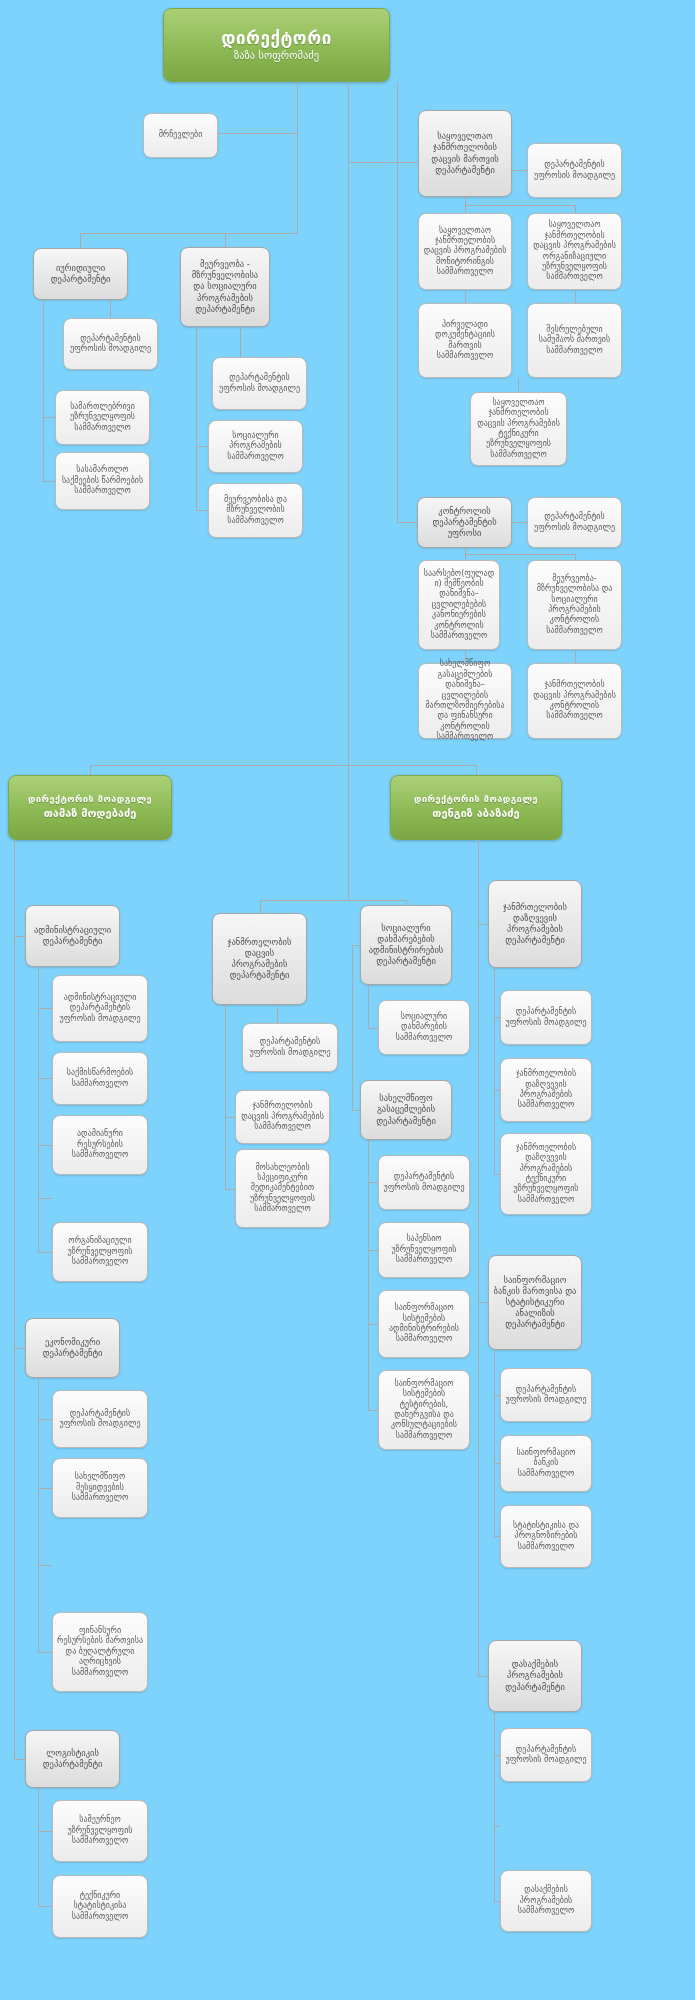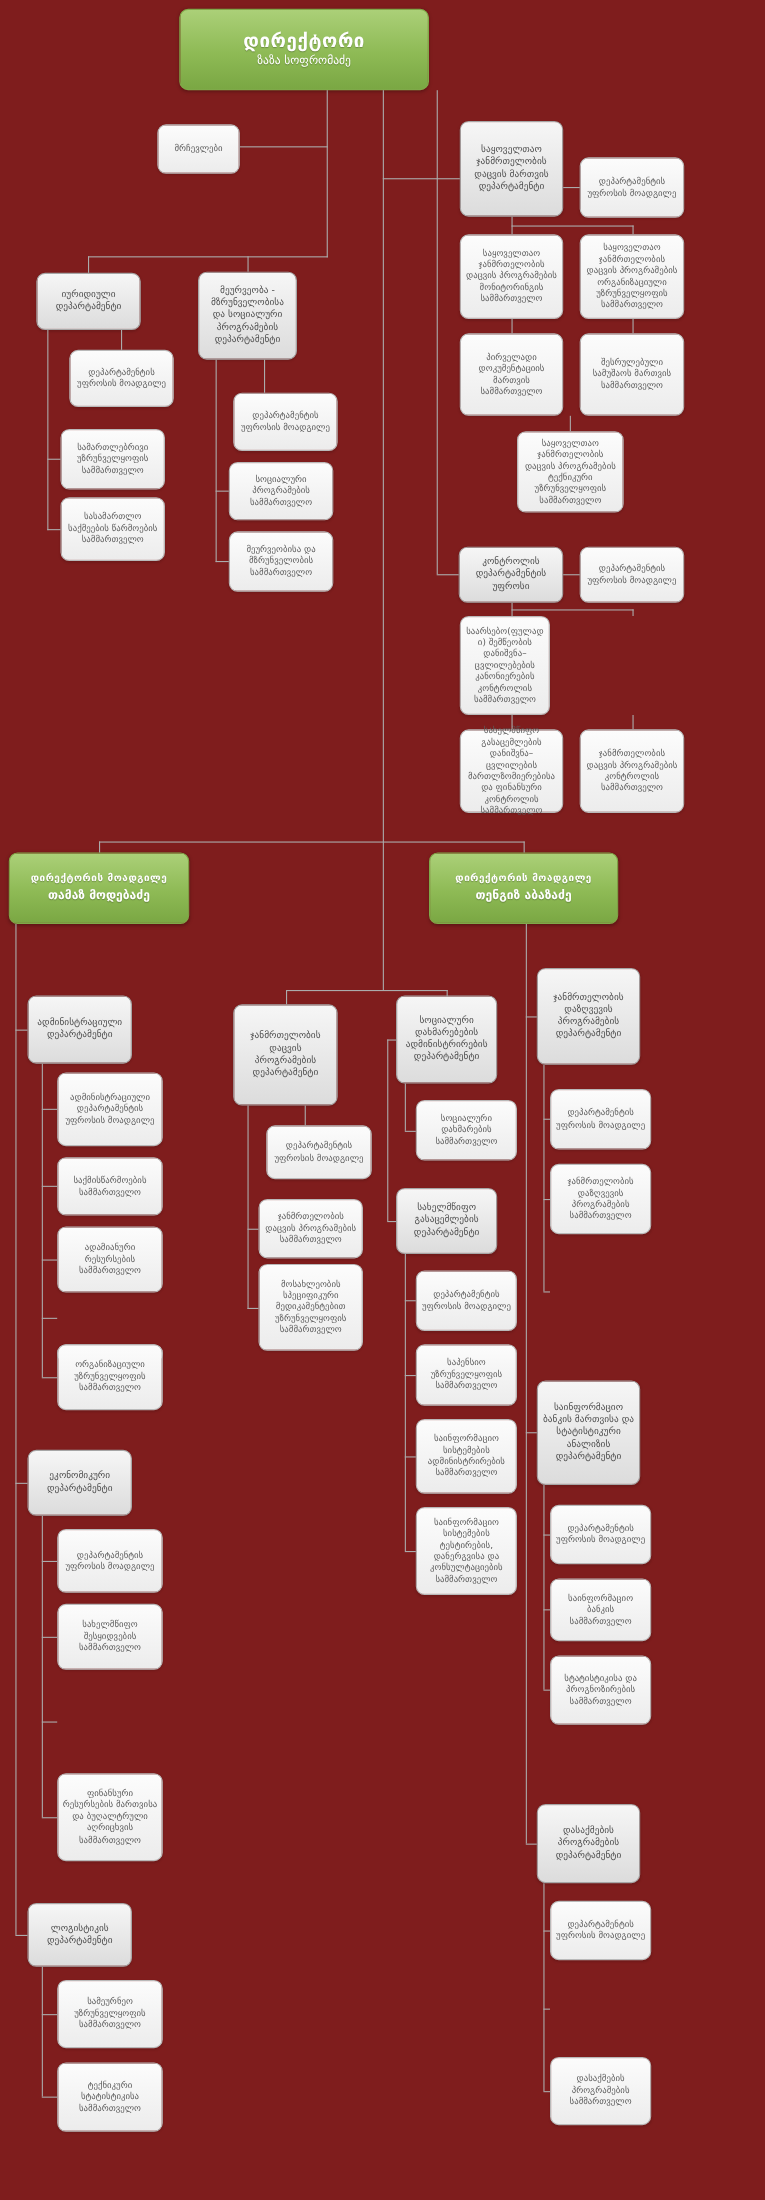--- a/index.html
+++ b/index.html
@@ -1,16 +1,16 @@
 <!DOCTYPE html>
 <html><head>
 <meta charset="utf-8">
 <style>
   html,body{margin:0;padding:0;background:#ffffff;}
-  #stage{position:relative;width:695px;height:2000px;background:#7f1d1d;overflow:hidden;
+  #stage{position:relative;width:695px;height:2000px;background:#7dd3fc;overflow:hidden;
          font-family:"DejaVu Sans",sans-serif;}
   .box{position:absolute;box-sizing:border-box;border:1px solid #b9b9b9;border-radius:8px;
        display:flex;align-items:center;justify-content:center;text-align:center;
        padding:3px 4px;color:#5a5a5a;font-size:8px;line-height:1.3;
        background:linear-gradient(#fcfcfc,#ececec);box-shadow:0 1px 2px rgba(0,0,0,.13);
        overflow-wrap:break-word;word-break:break-word;}
   .dept{background:linear-gradient(#f6f6f6,#dcdcdc);border-color:#a6a6a6;color:#4b4b4b;
         font-size:8.5px;}
   .green{background:linear-gradient(180deg,#abd078 0%,#8eba55 55%,#7aa743 100%);
          border:1px solid #7fa949;color:#ffffff;text-shadow:0 1px 1px rgba(0,0,0,.25);
@@ -46,20 +46,21 @@
   <div class="box" style="left:527px;top:143px;width:95px;height:55px">დეპარტამენტის უფროსის მოადგილე</div>
   <div class="box" style="left:418px;top:213px;width:94px;height:77px">საყოველთაო ჯანმრთელობის დაცვის პროგრამების მონიტორინგის სამმართველო</div>
   <div class="box" style="left:527px;top:213px;width:95px;height:77px">საყოველთაო ჯანმრთელობის დაცვის პროგრამების ორგანიზაციული უზრუნველყოფის სამმართველო</div>
   <div class="box" style="left:418px;top:303px;width:94px;height:75px">პირველადი დოკუმენტაციის მართვის სამმართველო</div>
   <div class="box" style="left:527px;top:303px;width:95px;height:75px">შესრულებული სამუშაოს მართვის სამმართველო</div>
   <div class="box" style="left:470px;top:392px;width:97px;height:74px">საყოველთაო ჯანმრთელობის დაცვის პროგრამების ტექნიკური უზრუნველყოფის სამმართველო</div>
 
   <div class="box dept" style="left:417px;top:497px;width:95px;height:51px">კონტროლის დეპარტამენტის უფროსი</div>
   <div class="box" style="left:527px;top:497px;width:95px;height:51px">დეპარტამენტის უფროსის მოადგილე</div>
   <div class="box" style="left:418px;top:560px;width:82px;height:90px">საარსებო(ფულადი) შემწეობის დანიშვნა–ცვლილებების კანონიერების კონტროლის სამმართველო</div>
+  <div class="box" style="left:527px;top:560px;width:95px;height:90px">მეურვეობა-მზრუნველობისა და სოციალური პროგრამების კონტროლის სამმართველო</div>
   <div class="box" style="left:418px;top:663px;width:94px;height:76px">სახელმწიფო გასაცემლების დანიშვნა–ცვლილების მართლზომიერებისა და ფინანსური კონტროლის სამმართველო</div>
   <div class="box" style="left:527px;top:663px;width:95px;height:76px">ჯანმრთელობის დაცვის პროგრამების კონტროლის სამმართველო</div>
 
   <div class="box green small" style="left:8px;top:775px;width:164px;height:65px">
     <div class="t1">დირექტორის მოადგილე</div>
     <div class="t2">თამაზ მოდებაძე</div>
   </div>
   <div class="box green small" style="left:390px;top:775px;width:172px;height:65px">
     <div class="t1">დირექტორის მოადგილე</div>
     <div class="t2">თენგიზ აბაზაძე</div>
@@ -90,20 +91,21 @@
   <div class="box" style="left:378px;top:1000px;width:92px;height:55px">სოციალური დახმარების სამმართველო</div>
   <div class="box dept" style="left:360px;top:1080px;width:92px;height:60px">სახელმწიფო გასაცემლების დეპარტამენტი</div>
   <div class="box" style="left:378px;top:1155px;width:92px;height:55px">დეპარტამენტის უფროსის მოადგილე</div>
   <div class="box" style="left:378px;top:1222px;width:92px;height:56px">საპენსიო უზრუნველყოფის სამმართველო</div>
   <div class="box" style="left:378px;top:1290px;width:92px;height:68px">საინფორმაციო სისტემების ადმინისტრირების სამმართველო</div>
   <div class="box" style="left:378px;top:1370px;width:92px;height:80px">საინფორმაციო სისტემების ტესტირების, დანერგვისა და კონსულტაციების სამმართველო</div>
 
   <div class="box dept" style="left:488px;top:880px;width:94px;height:88px">ჯანმრთელობის დაზღვევის პროგრამების დეპარტამენტი</div>
   <div class="box" style="left:500px;top:990px;width:92px;height:55px">დეპარტამენტის უფროსის მოადგილე</div>
   <div class="box" style="left:500px;top:1058px;width:92px;height:64px">ჯანმრთელობის დაზღვევის პროგრამების სამმართველო</div>
+  <div class="box" style="left:500px;top:1133px;width:92px;height:82px">ჯანმრთელობის დაზღვევის პროგრამების ტექნიკური უზრუნველყოფის სამმართველო</div>
 
   <div class="box dept" style="left:488px;top:1255px;width:94px;height:95px">საინფორმაციო ბანკის მართვისა და სტატისტიკური ანალიზის დეპარტამენტი</div>
   <div class="box" style="left:500px;top:1368px;width:92px;height:54px">დეპარტამენტის უფროსის მოადგილე</div>
   <div class="box" style="left:500px;top:1435px;width:92px;height:57px">საინფორმაციო ბანკის სამმართველო</div>
   <div class="box" style="left:500px;top:1505px;width:92px;height:63px">სტატისტიკისა და პროგნოზირების სამმართველო</div>
 
   <div class="box dept" style="left:488px;top:1640px;width:94px;height:72px">დასაქმების პროგრამების დეპარტამენტი</div>
   <div class="box" style="left:500px;top:1728px;width:92px;height:54px">დეპარტამენტის უფროსის მოადგილე</div>
   <div class="box" style="left:500px;top:1870px;width:92px;height:62px">დასაქმების პროგრამების სამმართველო</div>
 

